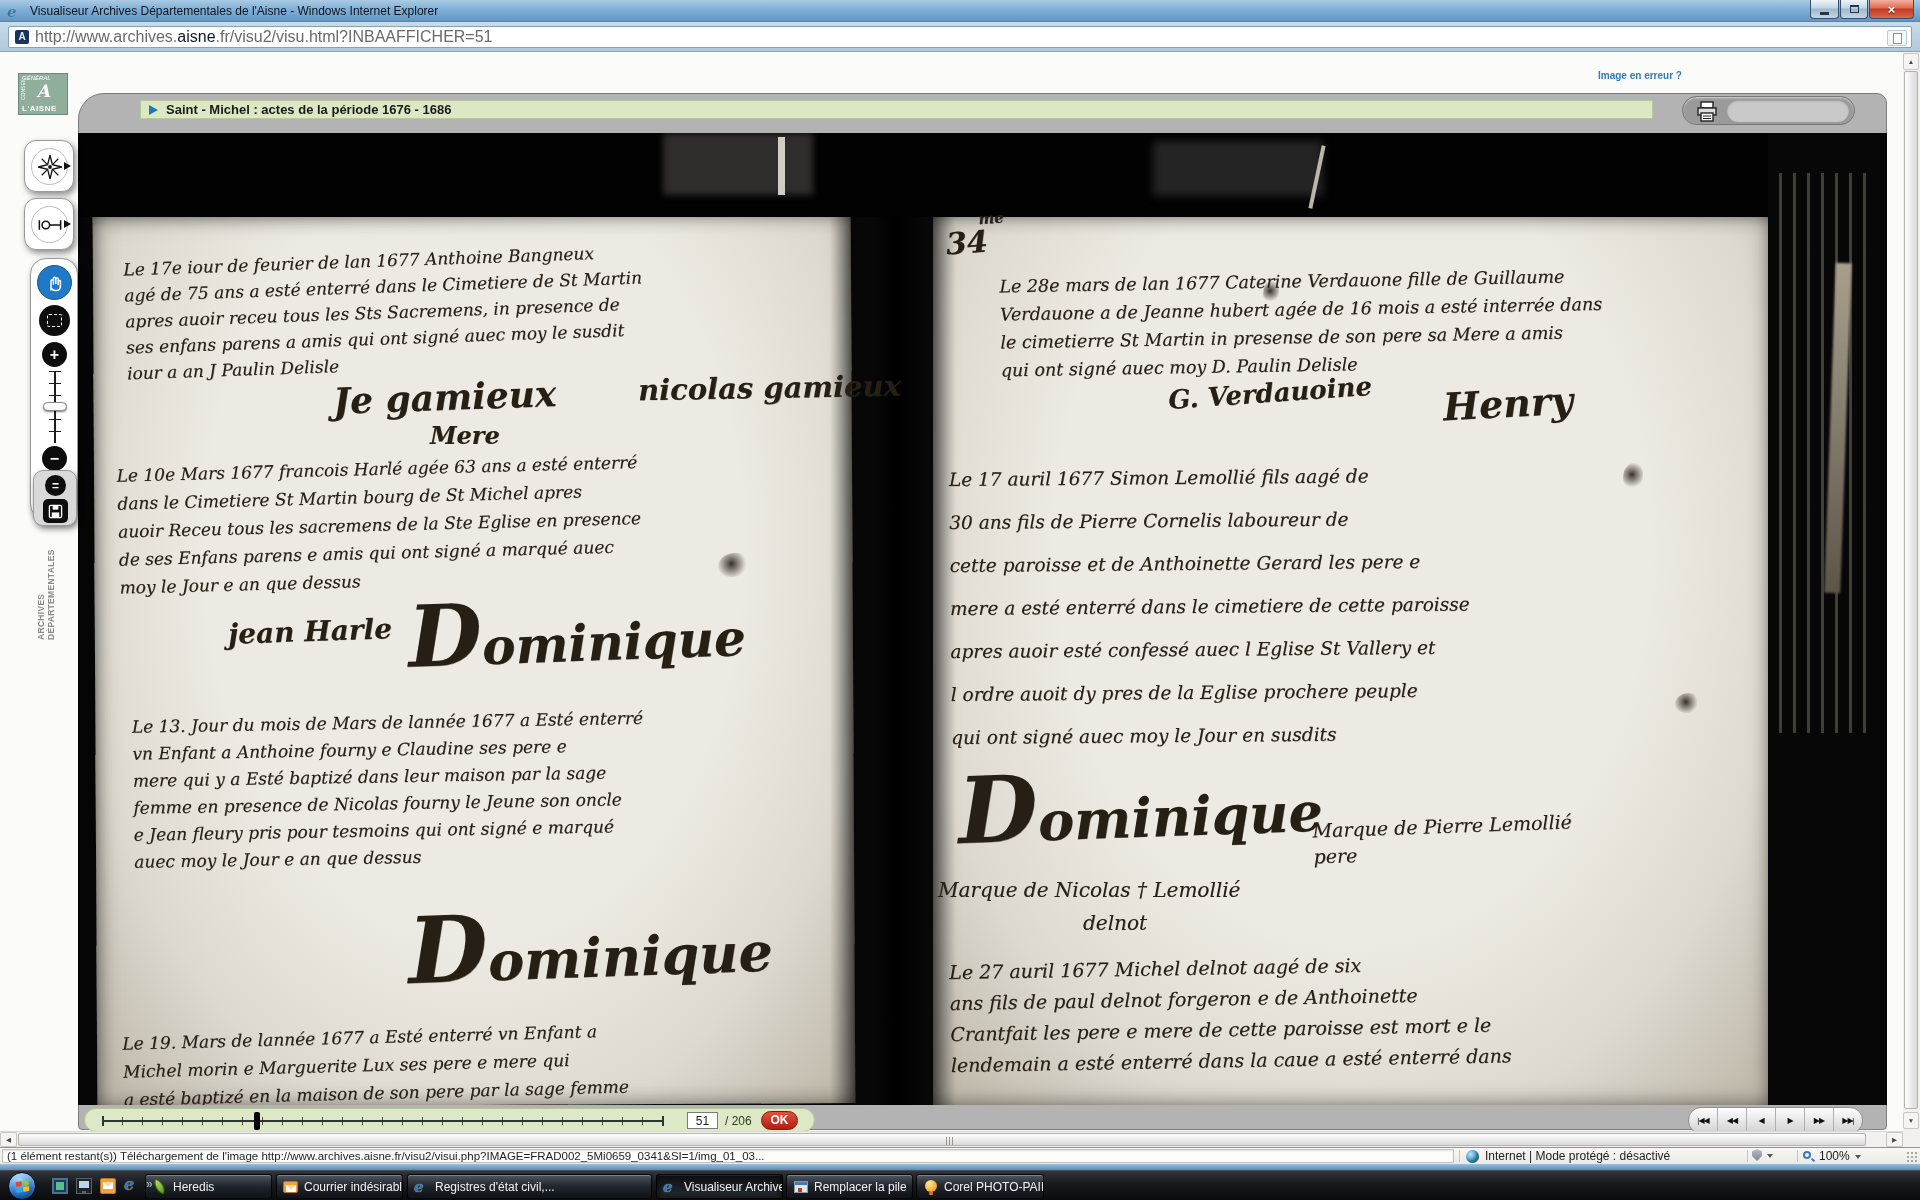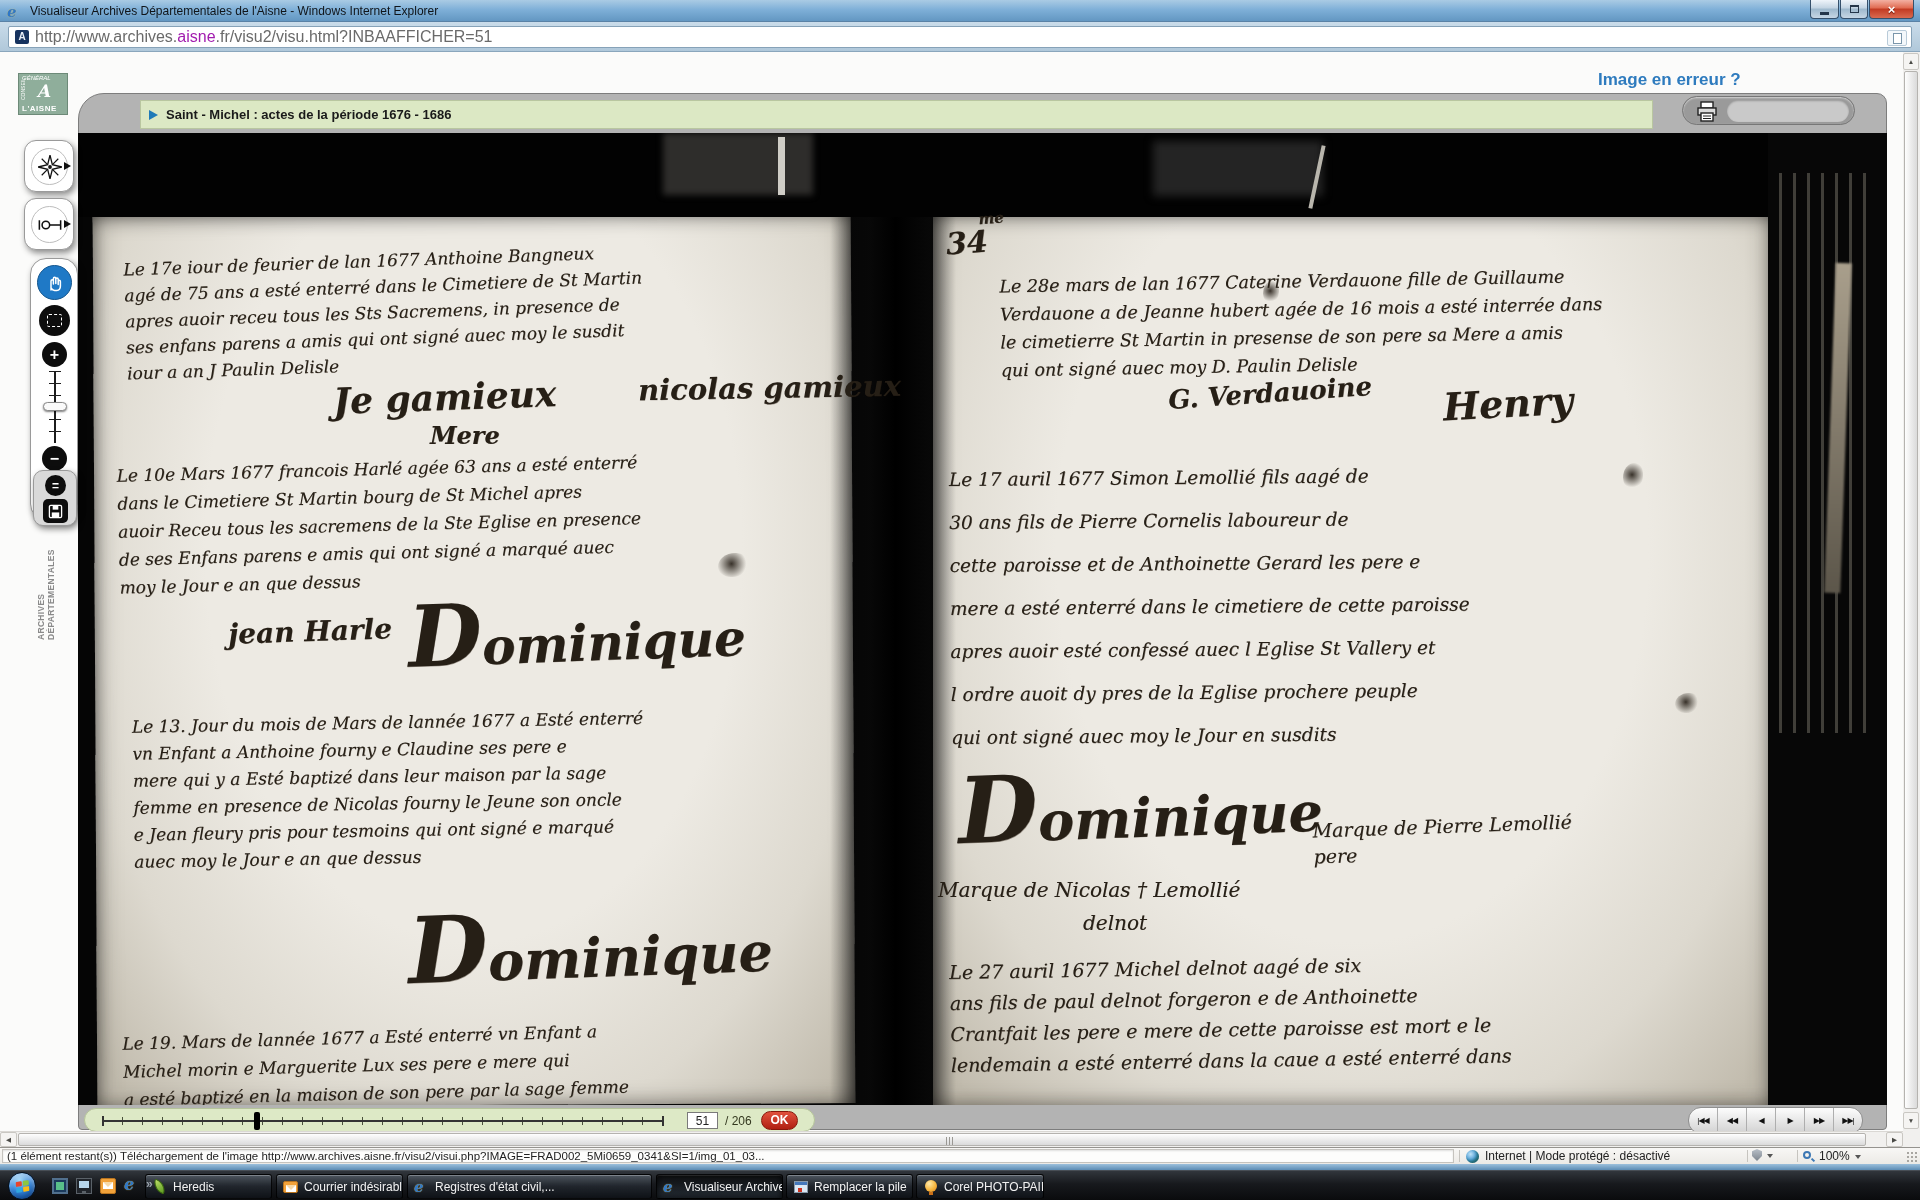--- a/index.html
+++ b/index.html
@@ -31,34 +31,34 @@
   
   .addressrow { position:absolute; left:0; top:22px; width:1920px; height:30px;
     background:linear-gradient(180deg,#cadcea,#b0c8da); border-bottom:1px solid #8aa6bc; }
   .addr-field { position:absolute; left:8px; top:4px; width:1904px; height:22px;
     background:#fff; border:1px solid #86a2b8; border-radius:2px;
     display:flex; align-items:center; padding:0 6px; cursor:text; }
   .site-fav { width:14px; height:14px; background:#17335f; border-radius:2px;
     color:#e8eef6; font-size:10px; font-weight:bold; text-align:center; line-height:14px;
     margin-right:6px; flex:0 0 auto; }
   .url { font-size:16px; color:#6a6a6a; white-space:nowrap; }
-  .url.domain { color:#a21caf; }
+  .url.domain { color:#0f172a; }
   .compat-btn { position:absolute; right:4px; top:3px; width:20px; height:16px;
     border:1px solid #b9cbd9; border-radius:2px; background:#f4f8fb; cursor:pointer; }
   .compat-doc { position:absolute; left:5px; top:2px; width:9px; height:11px;
     background:#fff; border:1px solid #7a96ab; }
 
   
   .content { position:absolute; left:0; top:52px; width:1920px; height:1112px; background:#fbfbfa; }
-  .error-link { position:absolute; left:1598px; top:18px; font-size:17px; font-weight:bold;
+  .error-link { position:absolute; left:1598px; top:18px; font-size:10px; font-weight:bold;
     color:#2e7bbe; cursor:pointer; }
 
   .viewer-panel { position:absolute; left:78px; top:41px; width:1809px; height:1037px;
     background:#b3b3b3; border:1px solid #7d7d7d; border-radius:26px 10px 4px 4px; }
-  .viewer-header { position:absolute; left:140px; top:48px; width:1513px; height:29px;
+  .viewer-header { position:absolute; left:140px; top:48px; width:1513px; height:19px;
     background:#dce8c4; border:1px solid #b9c6a0; display:flex; align-items:center;
     padding-left:8px; }
   .hdr-arrow { width:0; height:0; border-left:9px solid #1f7ab8;
     border-top:5px solid transparent; border-bottom:5px solid transparent; margin-right:8px; }
   .hdr-text { font-size:13px; font-weight:bold; color:#1a1a1a; }
 
   .print-pill { position:absolute; left:1682px; top:44px; width:173px; height:29px;
     background:#9a9a9a; border:1px solid #777; border-radius:15px;
     box-shadow:inset 0 1px 2px rgba(255,255,255,.6); }
   .print-btn { position:absolute; left:12px; top:4px; width:24px; height:21px; cursor:pointer; }

